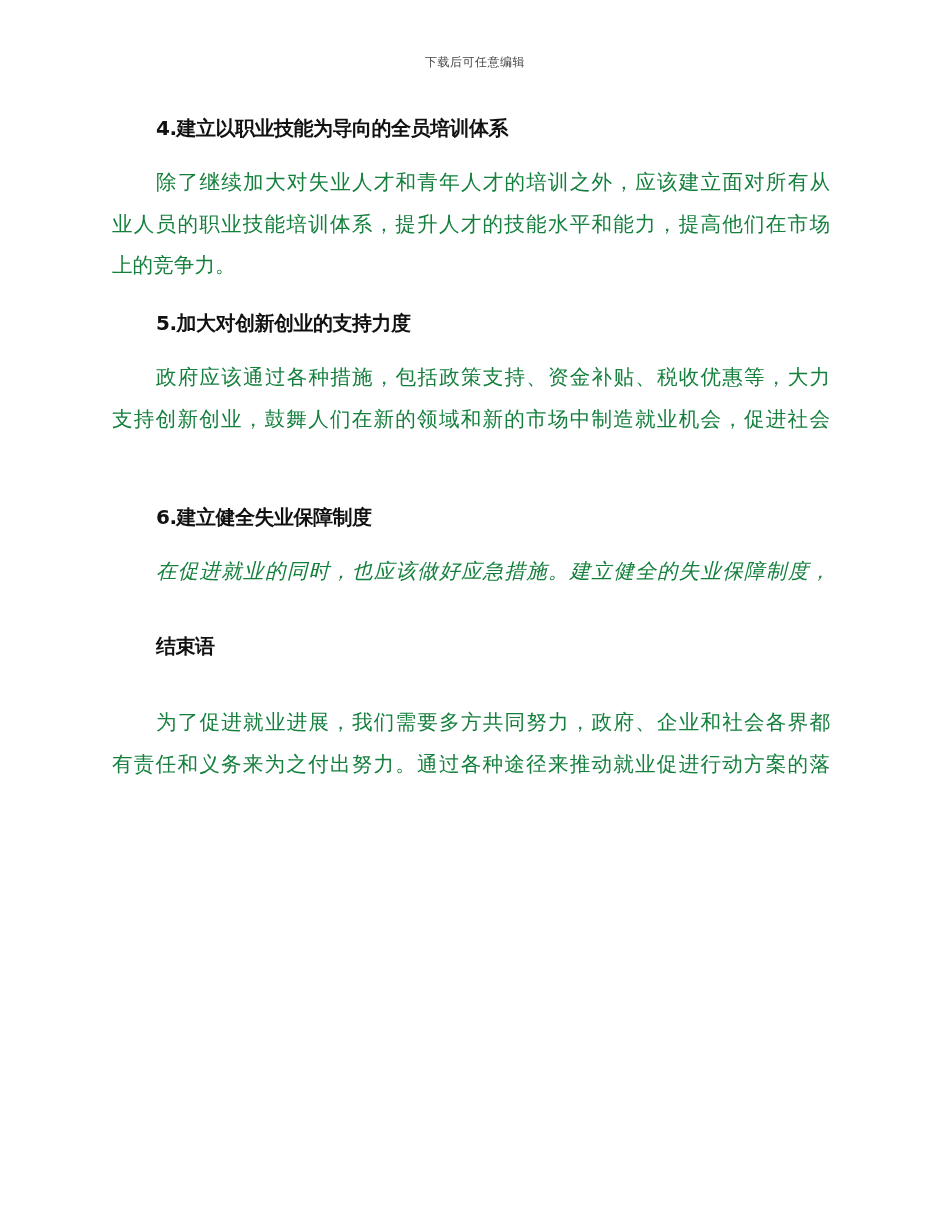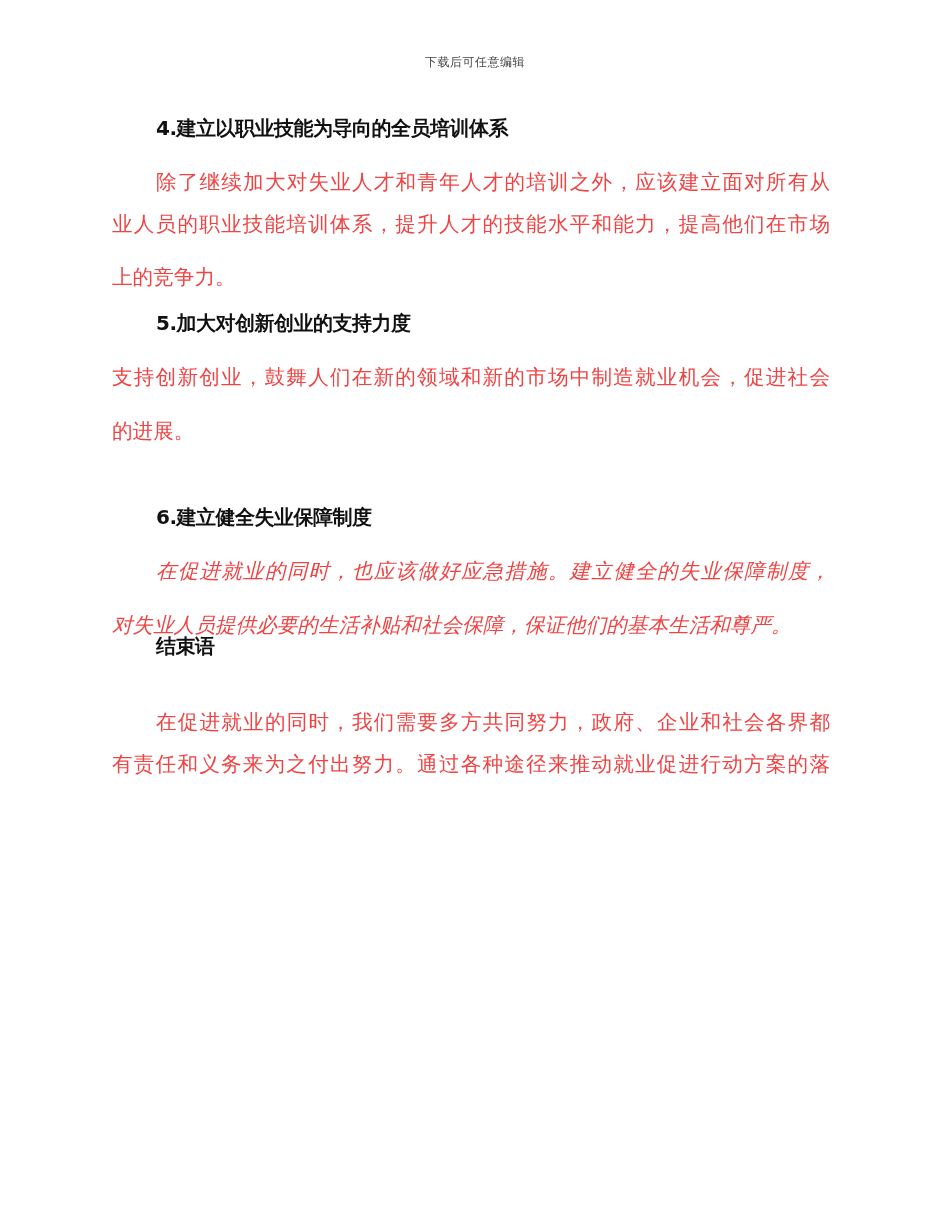--- a/index.html
+++ b/index.html
@@ -44,31 +44,30 @@
       text-align: right;
     }
     .para {
       position: absolute;
       left: 0;
       width: 718px;
       font-size: 20.6px;
       line-height: 41.5px;
       text-indent: 44px;
       text-align: justify;
-      color: #ef4444;
+      color: #15803d;
     }
     .line {
       display: block;
       white-space: nowrap;
       text-align-last: justify;
       text-align: justify;
     }
     .line.last {
       text-align-last: left;
-      margin-top: 12px;
     }
     .line.first {
       padding-left: 44px;
     }
     .para .line { text-indent: 0; }
   </style>
 </head>
 <body>
 
 <div class="header-note">下载后可任意编辑</div>
@@ -77,29 +76,28 @@
 
   <div class="heading" style="top:114px;">4.建立以职业技能为导向的全员培训体系</div>
   <div class="para" style="top:162px;">
     <span class="line first">除了继续加大对失业人才和青年人才的培训之外，应该建立面对所有从</span>
     <span class="line">业人员的职业技能培训体系，提升人才的技能水平和能力，提高他们在市场</span>
     <span class="line last">上的竞争力。</span>
   </div>
 
   <div class="heading" style="top:309px;">5.加大对创新创业的支持力度</div>
   <div class="para" style="top:357px;">
+    <span class="line first">政府应该通过各种措施，包括政策支持、资金补贴、税收优惠等，大力</span>
     <span class="line">支持创新创业，鼓舞人们在新的领域和新的市场中制造就业机会，促进社会</span>
-    <span class="line last">的进展。</span>
   </div>
 
   <div class="heading" style="top:503px;">6.建立健全失业保障制度</div>
   <div class="para" style="top:551px;font-style:italic;">
     <span class="line first">在促进就业的同时，也应该做好应急措施。建立健全的失业保障制度，</span>
-    <span class="line last">对失业人员提供必要的生活补贴和社会保障，保证他们的基本生活和尊严。</span>
   </div>
 
   <div class="heading" style="top:632px;">结束语</div>
   <div class="para" style="top:702px;">
-    <span class="line first">在促进就业的同时，我们需要多方共同努力，政府、企业和社会各界都</span>
+    <span class="line first">为了促进就业进展，我们需要多方共同努力，政府、企业和社会各界都</span>
     <span class="line">有责任和义务来为之付出努力。通过各种途径来推动就业促进行动方案的落</span>
   </div>
 
 </div>
 
 </body></html>

